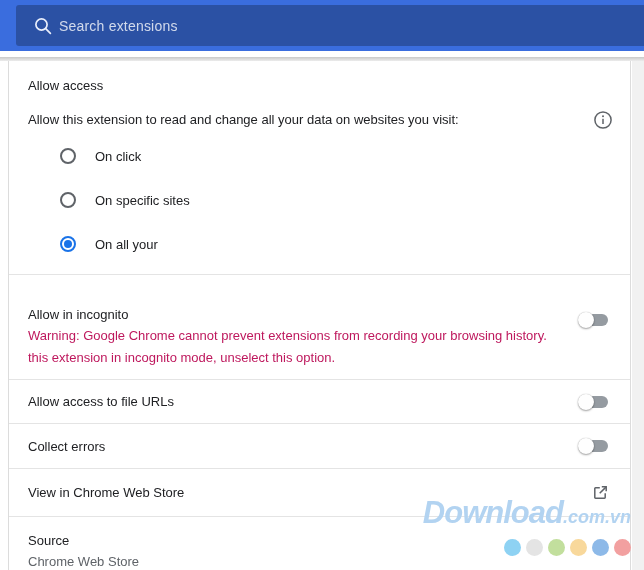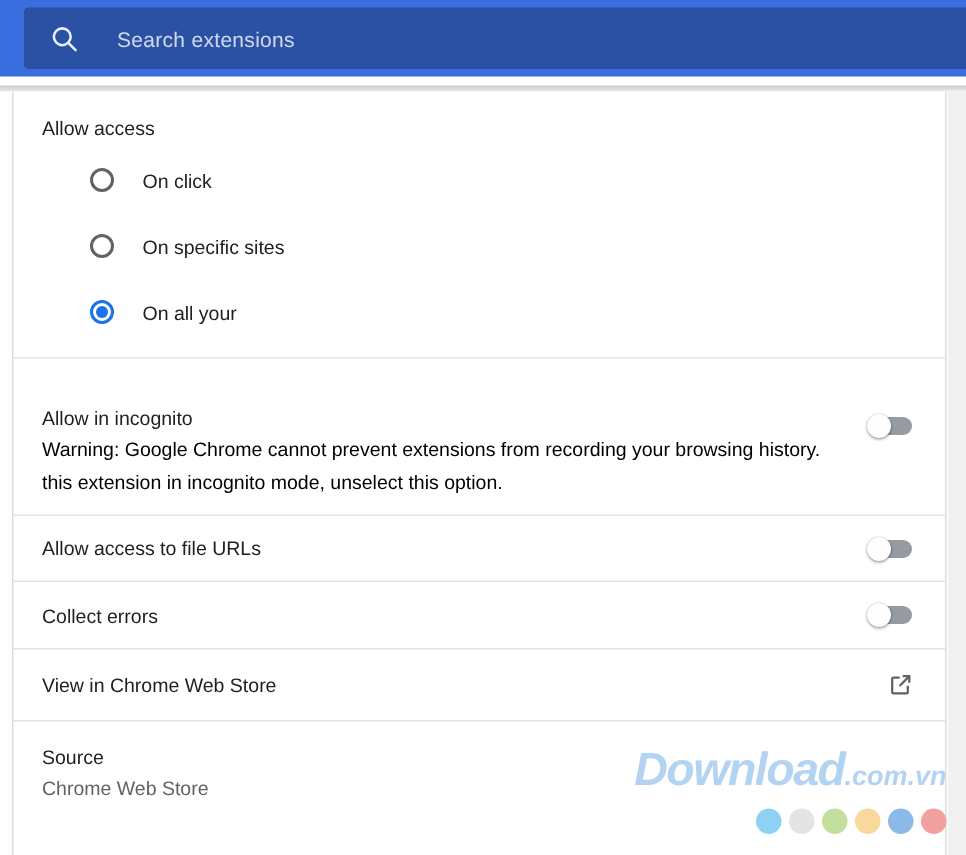--- a/index.html
+++ b/index.html
@@ -17,21 +17,21 @@
     font-size:13px;color:#202124;
   }
   
   .toolbar{position:absolute;left:0;top:0;width:644px;height:51px;background:var(--header-bg);}
   .searchbox{
     position:absolute;left:16px;top:5px;width:628px;height:41px;
     background:var(--field-bg);border-radius:3px 0 0 3px;
     display:flex;align-items:center;cursor:text;
   }
   .searchbox .sicon{margin-left:16px;width:22px;height:22px;flex-shrink:0;display:block;}
-  .searchbox .ph{margin-left:24px;font-size:14px;color:rgba(255,255,255,.78);letter-spacing:.2px;}
+  .searchbox .ph{margin-left:5px;font-size:14px;color:rgba(255,255,255,.78);letter-spacing:.2px;}
   .header-shadow{
     position:absolute;left:0;top:57px;width:644px;height:4px;
     background:linear-gradient(#c9c9c9,#ececec);
   }
   .right-gutter{position:absolute;top:61px;right:0;width:12px;bottom:0;background:#f1f1f1;}
   
   .panel{
     position:absolute;left:8px;top:61px;width:623px;bottom:0;background:#fff;
     border-left:1px solid #dcdcdc;border-right:1px solid #dcdcdc;
   }
@@ -48,21 +48,21 @@
     width:16px;height:16px;border-radius:50%;border:2px solid #5f6368;
     position:relative;flex-shrink:0;
   }
   .radio .dot{display:none;position:absolute;left:2px;top:2px;width:8px;height:8px;border-radius:50%;background:var(--accent);}
   .radio-row.selected .radio{border-color:var(--accent);}
   .radio-row.selected .radio .dot{display:block;}
   .radio-label{margin-left:19px;}
   .sect{border-top:1px solid #e4e4e4;position:relative;}
   .incognito{padding:30px 70px 10px 19px;}
   .row-title{line-height:20px;color:#202124;}
-  .warning{line-height:22px;color:#000000;}
+  .warning{line-height:22px;color:#be185d;}
   .setting-row{
     border-top:1px solid #e4e4e4;position:relative;height:44px;
     display:flex;align-items:center;padding:0 20px 0 19px;
   }
   .setting-row.tall{height:45px;}
   .setting-row.link{height:48px;cursor:pointer;}
   
   .toggle{width:28px;height:12px;border-radius:6px;background:var(--toggle-off);position:absolute;right:22px;cursor:pointer;}
   .toggle .knob{
     position:absolute;left:-2px;top:-2px;width:16px;height:16px;border-radius:50%;background:#fefefe;
@@ -94,20 +94,28 @@
     <span class="ph">Search extensions</span>
   </div>
 </div>
 <div class="header-shadow"></div>
 <div class="right-gutter"></div>
 
 <div class="panel">
 
   <div class="section-title">Allow access</div>
 
+  <div class="desc-row">
+    <span class="desc">Allow this extension to read and change all your data on websites you visit:</span>
+    <svg class="info-btn" viewBox="0 0 20 20">
+      <circle cx="10" cy="10" r="8.1" fill="none" stroke="#5f6368" stroke-width="1.5"></circle>
+      <rect x="9.25" y="8.8" width="1.5" height="5.2" fill="#5f6368"></rect>
+      <circle cx="10" cy="6.2" r="1" fill="#5f6368"></circle>
+    </svg>
+  </div>
 
   <div class="radio-group">
     <div class="radio-row">
       <span class="radio"></span>
       <span class="radio-label">On click</span>
     </div>
     <div class="radio-row">
       <span class="radio"></span>
       <span class="radio-label">On specific sites</span>
     </div>

